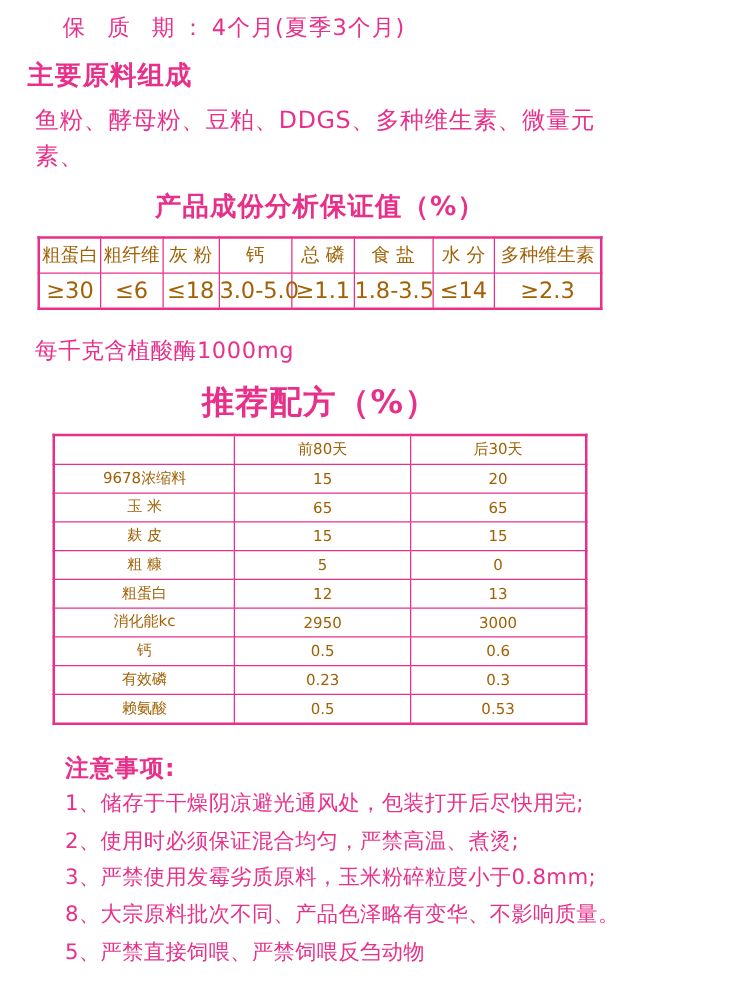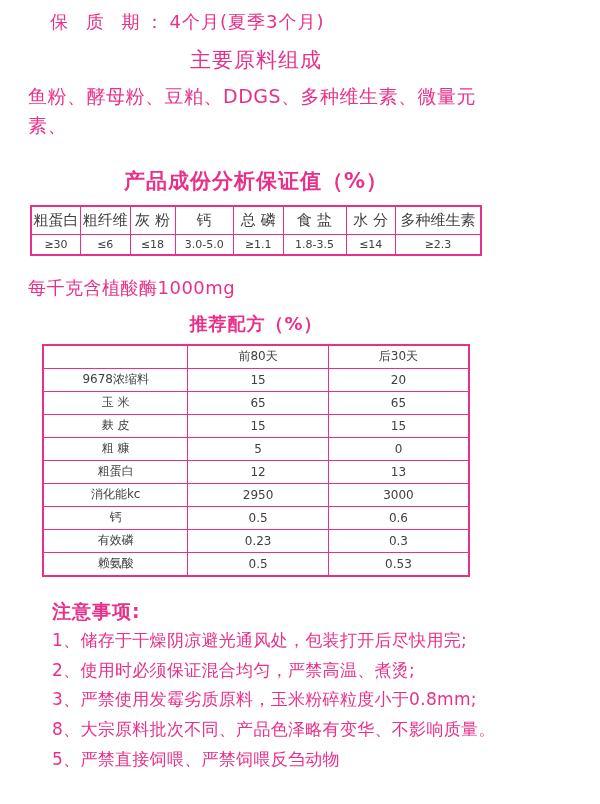--- a/index.html
+++ b/index.html
@@ -24,72 +24,71 @@
   }
   .line-shelf {
     font-size: 18px;
     letter-spacing: 1px;
     padding-top: 10px;
     padding-left: 28px;
     white-space: nowrap;
   }
   .shelf-label { letter-spacing: 6px; }
   .h-title {
-    text-align: center;
     font-size: 21px;
-    font-weight: normal;
+    font-weight: bold;
     margin-top: 12px;
     letter-spacing: 1px;
   }
   .ingredients {
     font-size: 19px;
     line-height: 1.55;
     margin-top: 8px;
     text-align: left;
     padding: 0 6px;
     letter-spacing: 0.5px;
   }
   .h-title2 {
     text-align: center;
     font-size: 21px;
     font-weight: bold;
-    margin-top: 26px;
+    margin-top: 10px;
     letter-spacing: 1px;
   }
   table {
     border-collapse: collapse;
     width: 100%;
-    color: #404040;
+    color: #a16207;
   }
   .analysis-wrap { margin-top: 10px; padding: 0 8px; }
   table.analysis {
     border: 2px solid #e8308a;
     table-layout: fixed;
   }
   table.analysis td {
     border: 1px solid #e8308a;
     text-align: center;
-    font-size: 11px;
+    font-size: 18px;
     padding: 3px 0;
     white-space: nowrap;
   }
   table.analysis tr.head td {
     font-size: 15px;
     font-weight: normal;
     padding: 4px 0;
   }
   .phytase {
     font-size: 18px;
     margin-top: 20px;
     padding-left: 6px;
     letter-spacing: 0.5px;
   }
   .h-title3 {
     text-align: center;
-    font-size: 18px;
+    font-size: 26px;
     font-weight: bold;
     margin-top: 12px;
     letter-spacing: 1px;
   }
   .formula-wrap { margin-top: 8px; padding: 0 20px; }
   table.formula {
     border: 2px solid #e8308a;
     table-layout: fixed;
   }
   table.formula td {

